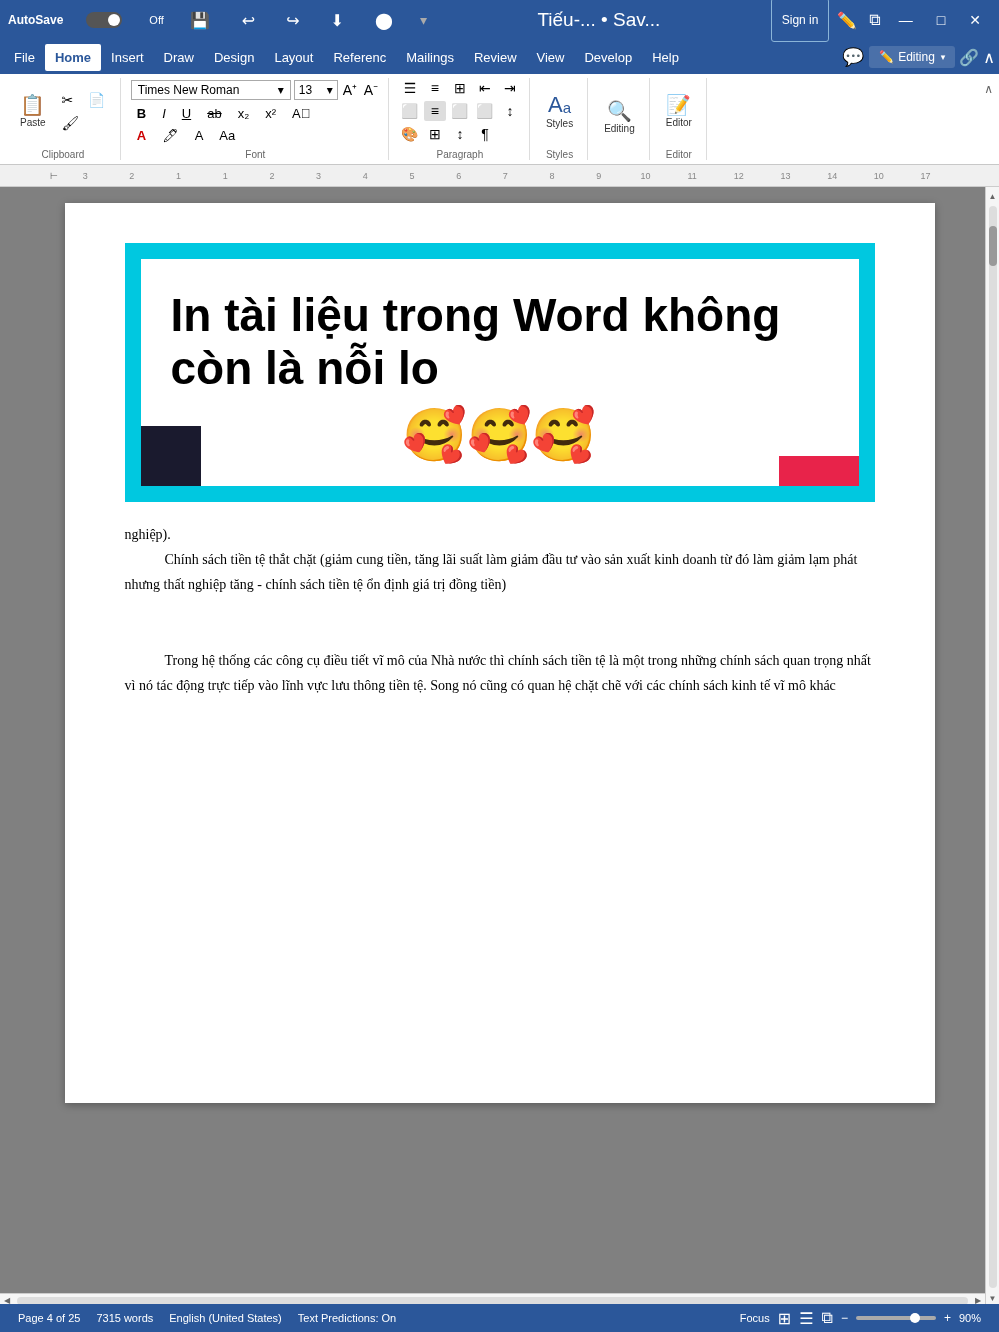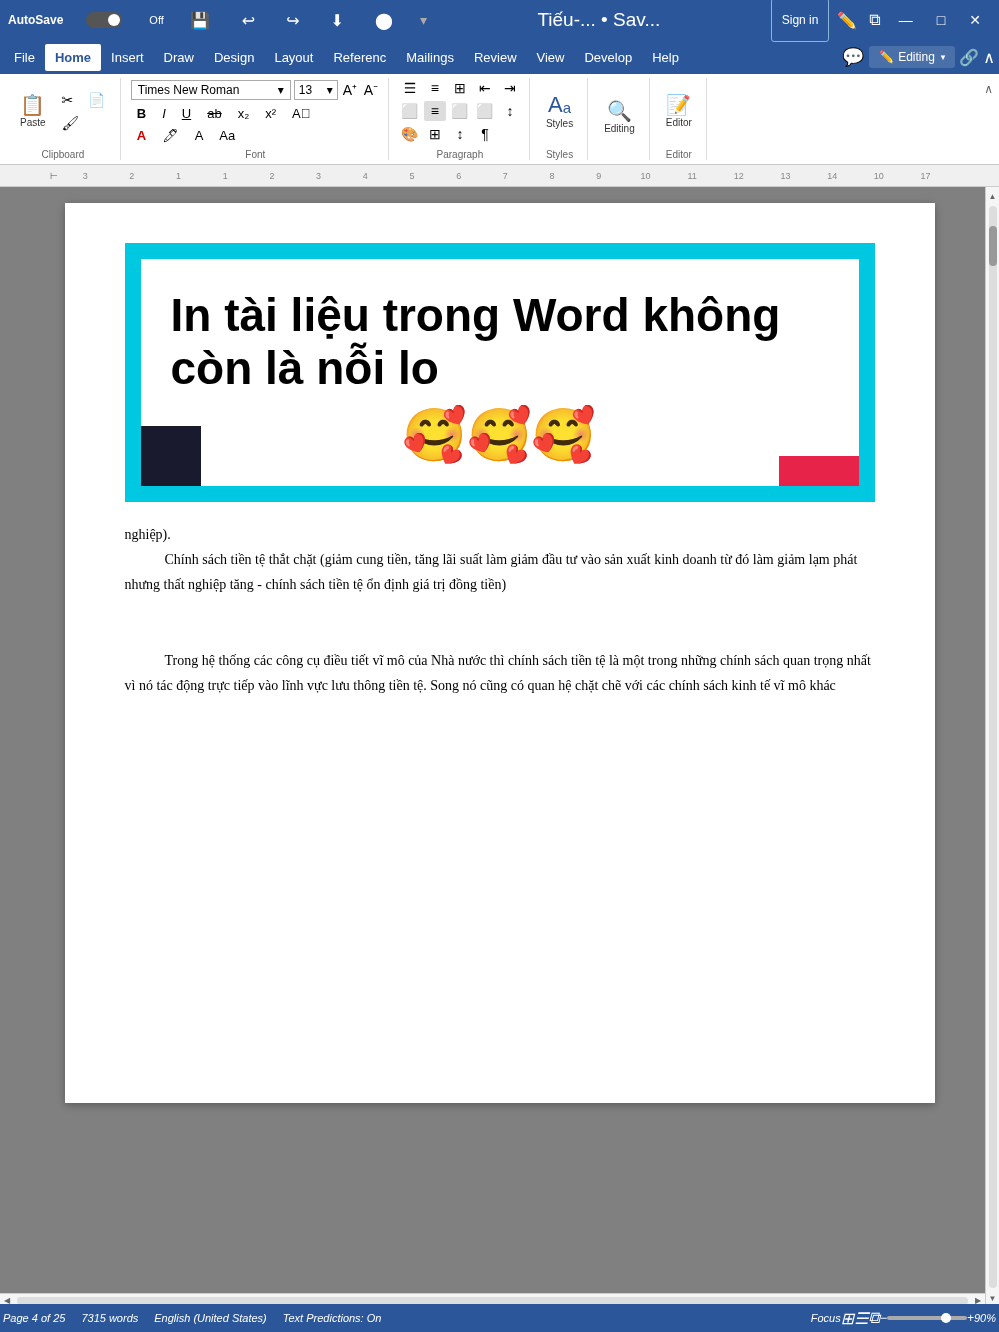--- a/index.html
+++ b/index.html
@@ -339,35 +339,35 @@
       font-size: 15px;
       margin: 18px 0 8px 0;
     }
 
     
     .status-bar {
       background: #2b579a;
       height: 28px;
       display: flex;
       align-items: center;
-      padding: 0 3px;
+      padding: 0 18px;
       gap: 16px;
       position: fixed;
       bottom: 0;
       width: 999px;
-      font-style: italic;
     }
     .status-item {
       color: #fff;
       font-size: 11px;
     }
     .status-right {
       margin-left: auto;
       display: flex;
       align-items: center;
+      gap: 8px;
     }
     .zoom-slider {
       width: 80px;
       height: 4px;
       background: #aaa;
       border-radius: 2px;
       position: relative;
     }
     .zoom-thumb {
       width: 10px;

